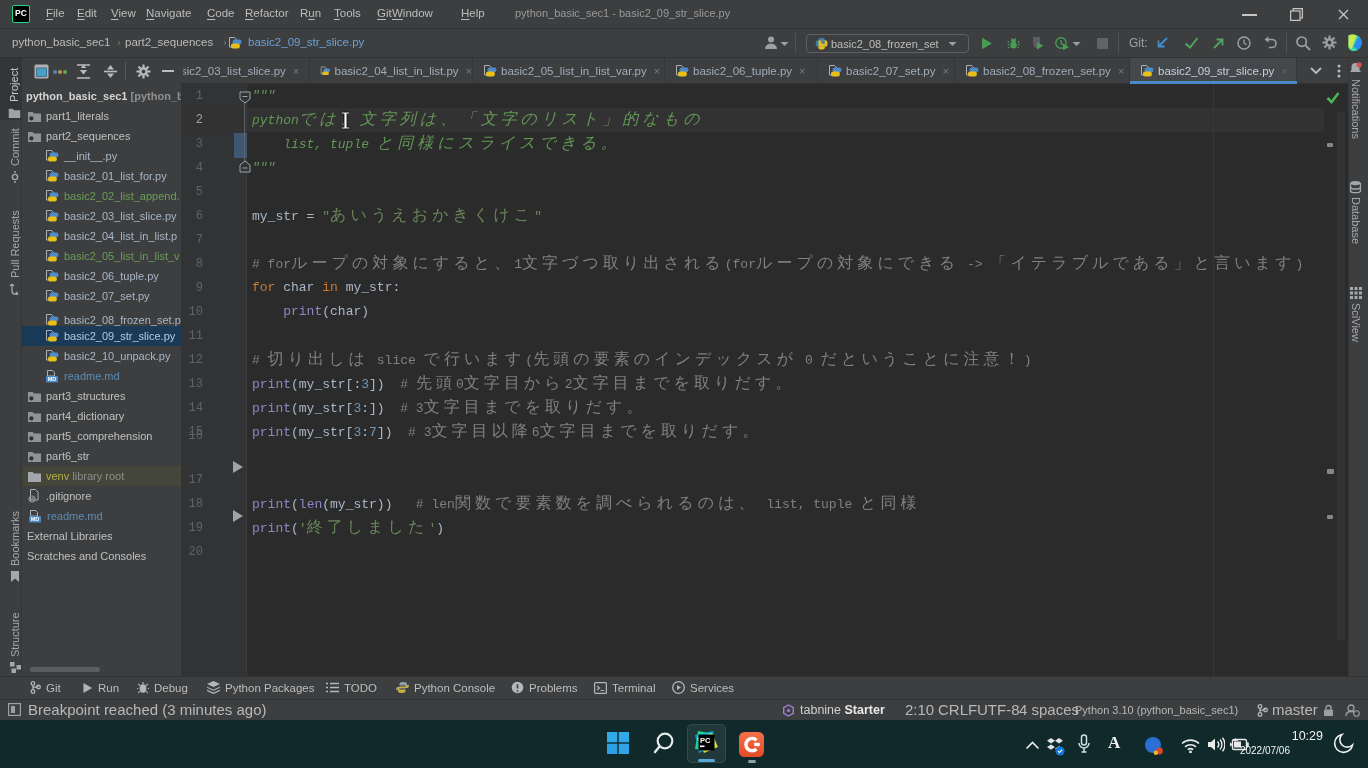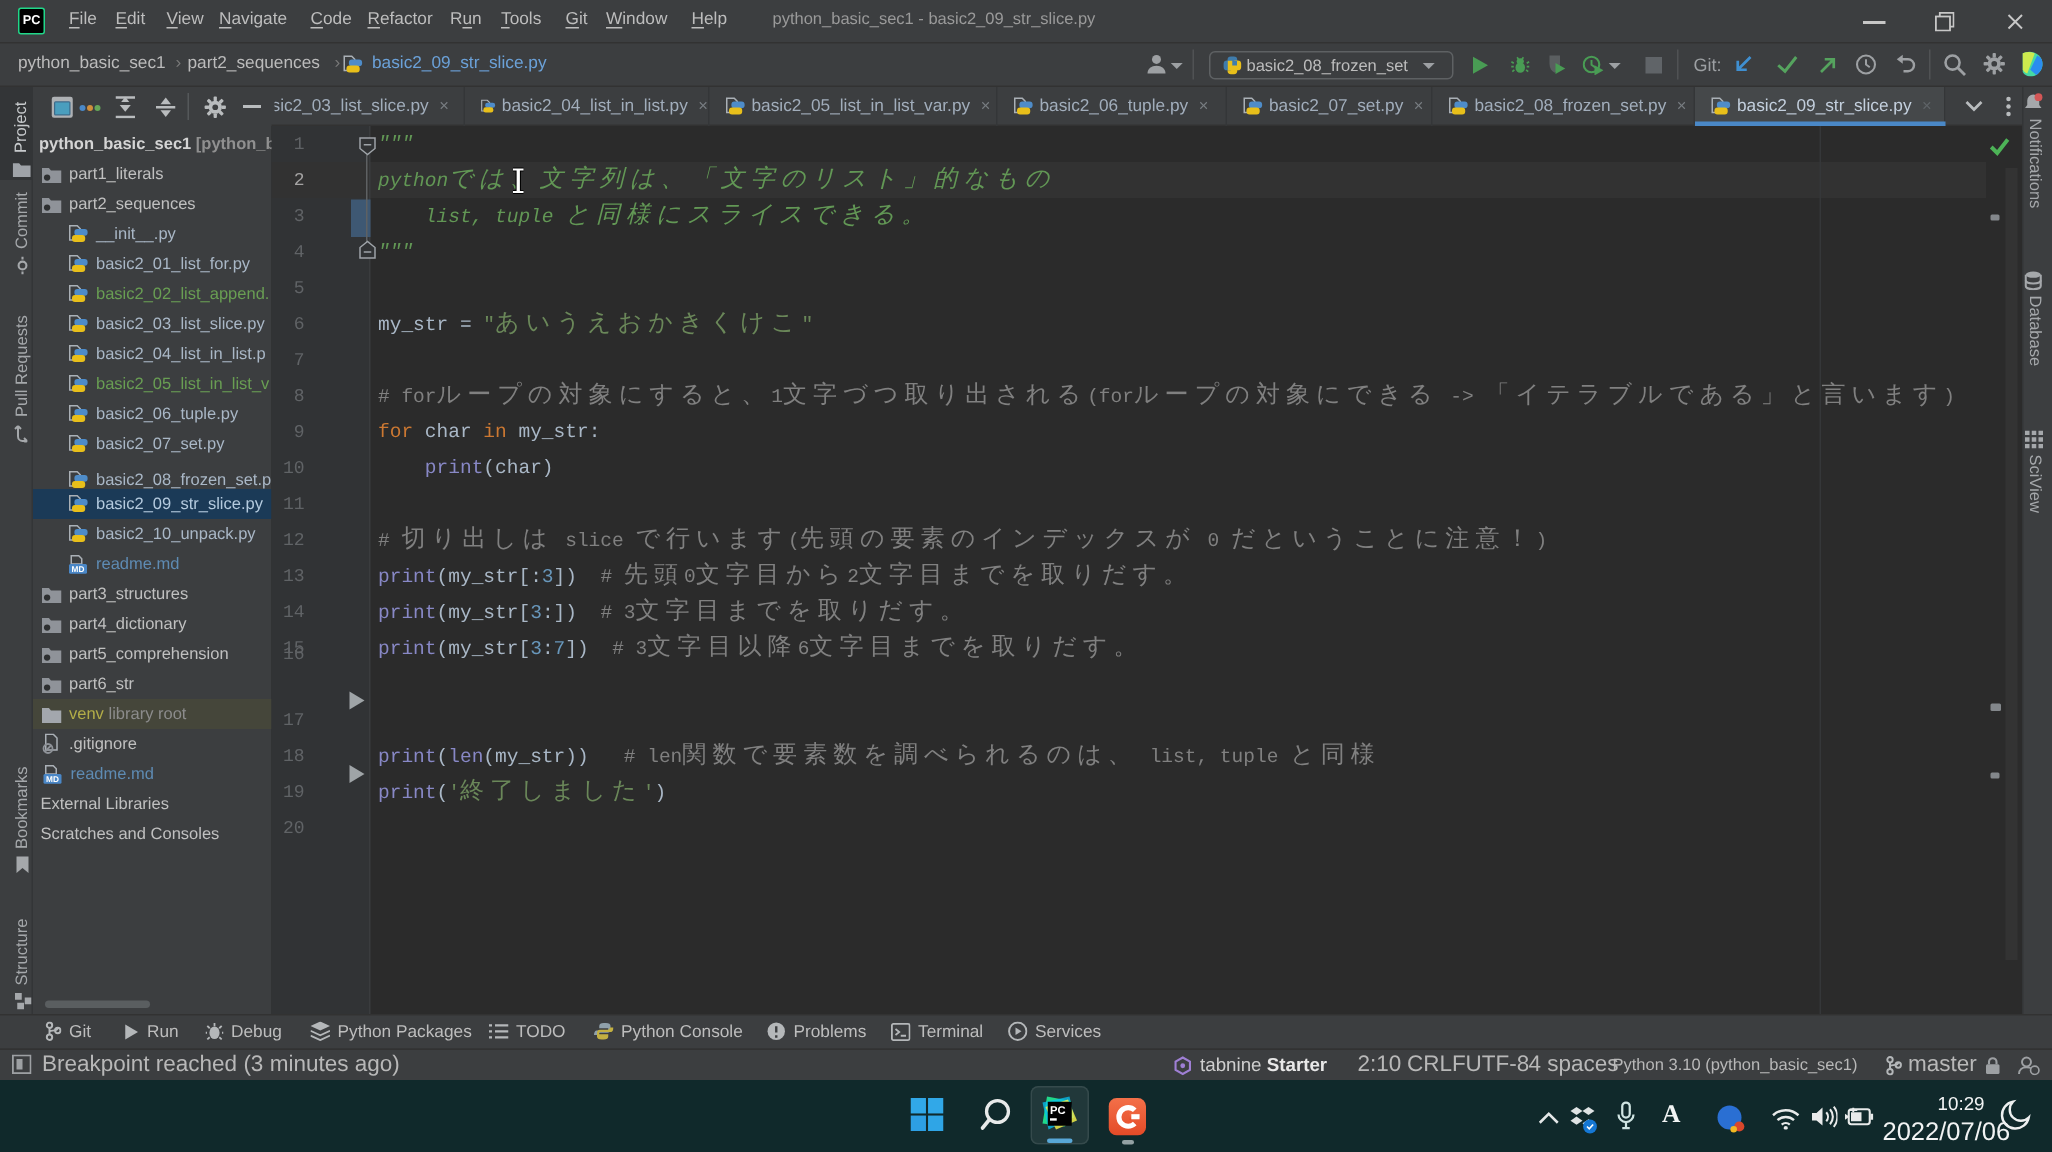--- a/index.html
+++ b/index.html
@@ -58,21 +58,21 @@
 <div class="a" style="left:12px;top:5px;width:18px;height:18px;background:#000;border:1.5px solid #21d789;border-radius:2px;color:#fff;font-size:8.5px;font-weight:bold;text-align:center;line-height:15px">PC</div>
 <div class="a menu" style="left:46px"><u>F</u>ile</div>
 <div class="a menu" style="left:77px"><u>E</u>dit</div>
 <div class="a menu" style="left:111px"><u>V</u>iew</div>
 <div class="a menu" style="left:146px"><u>N</u>avigate</div>
 <div class="a menu" style="left:207px"><u>C</u>ode</div>
 <div class="a menu" style="left:245px"><u>R</u>efactor</div>
 <div class="a menu" style="left:300px">R<u>u</u>n</div>
 <div class="a menu" style="left:334px"><u>T</u>ools</div>
 <div class="a menu" style="left:377px"><u>G</u>it</div>
-<div class="a menu" style="left:404px"><u>W</u>indow</div>
+<div class="a menu" style="left:392px"><u>W</u>indow</div>
 <div class="a menu" style="left:461px"><u>H</u>elp</div>
 <div class="a" id="wintitle">python_basic_sec1 - basic2_09_str_slice.py</div>
 <div class="a" style="left:1242px;top:14px;width:15px;height:1.5px;background:#c7c7c7"></div>
 <svg class="a" style="left:1290px;top:8px" width="13" height="13" viewBox="0 0 13 13">
     <rect x="0.6" y="3" width="9.4" height="9.4" fill="none" stroke="#c7c7c7" stroke-width="1.2"></rect>
     <path d="M3.2 3V0.6h9.2v9.2H10" fill="none" stroke="#c7c7c7" stroke-width="1.2"></path>
   </svg>
 <svg class="a" style="left:1338px;top:9px" width="11" height="11" viewBox="0 0 11 11">
     <path d="M1 1l9 9M10 1l-9 9" stroke="#c7c7c7" stroke-width="1.3"></path>
   </svg>
@@ -673,16 +673,16 @@
     <path d="M10.5 4.5a4.5 4.5 0 010 6M13 2.5a7.5 7.5 0 010 10M15.5 0.8a10.5 10.5 0 010 13.4" fill="none" stroke="#e8eaea" stroke-width="1.4"></path>
   </svg>
 <svg class="a" style="left:1229px;top:738px" width="20" height="13" viewBox="0 0 20 13">
     <rect x="3.5" y="1.5" width="14" height="10" rx="1.6" fill="none" stroke="#e8eaea" stroke-width="1.4"></rect>
     <rect x="18" y="4.5" width="1.8" height="4" fill="#e8eaea"></rect>
     <rect x="5" y="3.5" width="7" height="6" fill="#e8eaea"></rect>
     <path d="M6.5 0.5v3M3.8 2h5.4" stroke="#e8eaea" stroke-width="1.3"></path>
     <path d="M1 4.5l3 2-3 2z" fill="#e8eaea"></path>
   </svg>
 <div class="a" style="left:1255px;top:729px;width:68px;text-align:right;font-size:12.5px;color:#f2f4f4">10:29</div>
-<div class="a" style="left:1255px;top:745px;width:68px;text-align:right;font-size:17px;color:#f2f4f4">2022/07/06</div>
+<div class="a" style="left:1222px;top:745px;width:68px;text-align:right;font-size:10px;color:#f2f4f4">2022/07/06</div>
 <svg class="a" style="left:1333px;top:733px" width="21" height="21" viewBox="0 0 21 21">
     <path d="M9 1.5A9 9 0 1019.5 12 7.2 7.2 0 019 1.5z" fill="none" stroke="#eef0f0" stroke-width="1.6"></path>
   </svg>
 
 </body></html>

